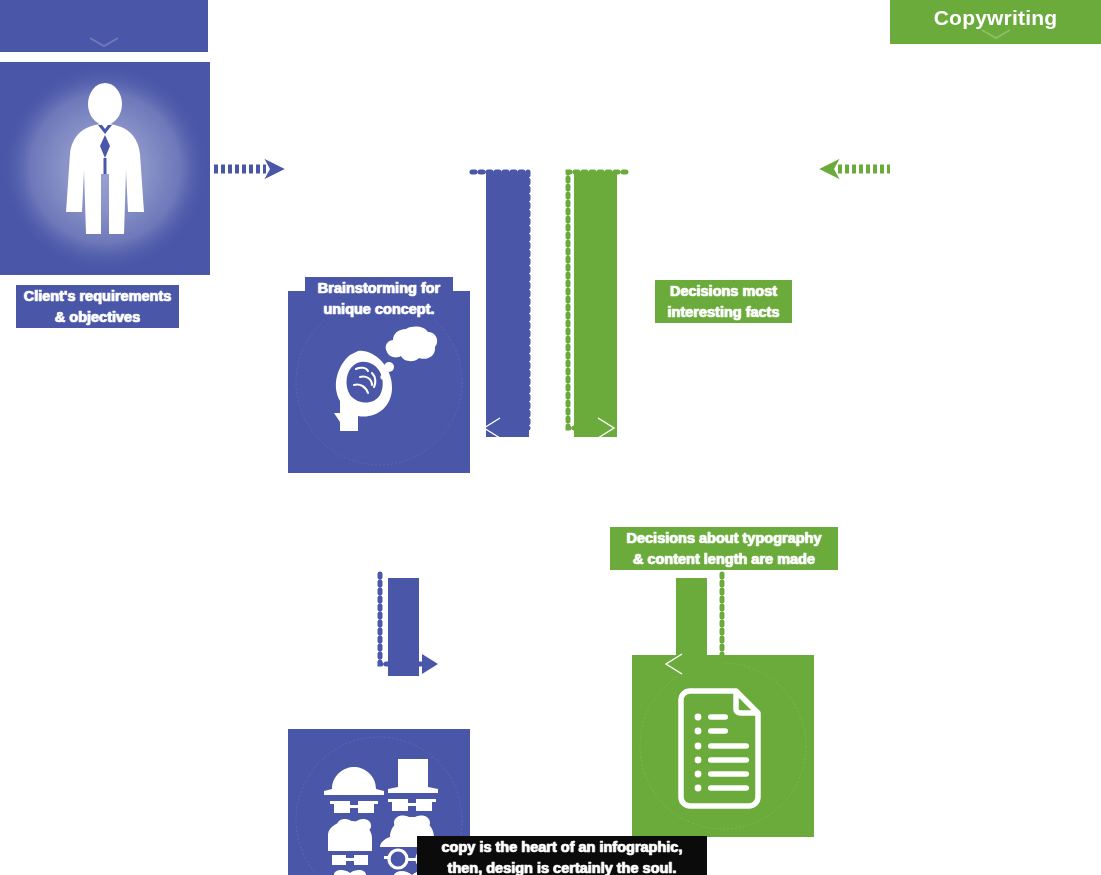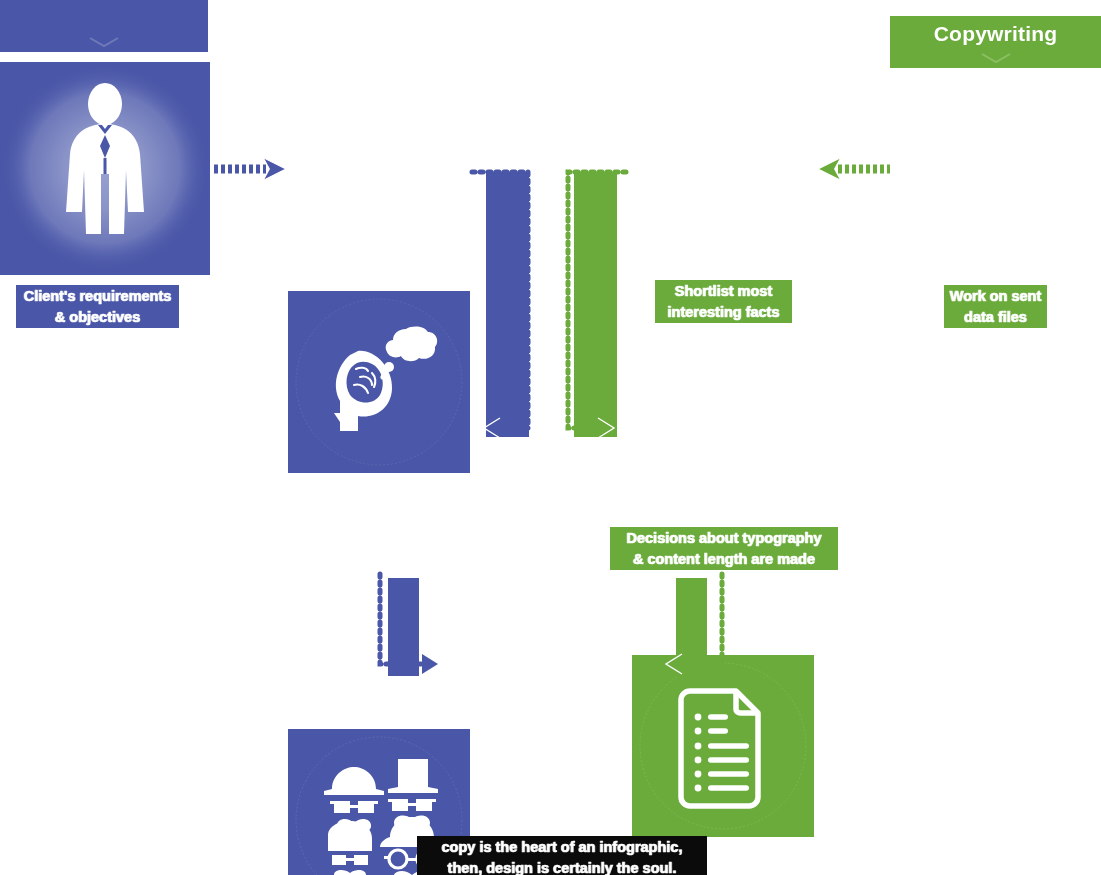--- a/index.html
+++ b/index.html
@@ -80,21 +80,21 @@
 <body>
 
 <div id="stage">
 
   <div class="abs header-banner" style="left:0; top:0; width:208px; height:52px; background:#4a57a8;">
     <svg class="chev" viewBox="0 0 34 12">
       <path d="M3 2 L17 10 L31 2" fill="none" stroke="#6f79b8" stroke-width="2"></path>
     </svg>
   </div>
 
-  <div class="abs header-banner" style="left:890px; top:16px; width:211px; height:52px; background:#6aab3c;">
+  <div class="abs header-banner" style="left:890px; top:0; width:211px; height:44px; background:#6aab3c;">
     <span>Copywriting</span>
     <svg class="chev" viewBox="0 0 34 12">
       <path d="M3 2 L17 10 L31 2" fill="none" stroke="#8cbf63" stroke-width="2"></path>
     </svg>
   </div>
 
   <div class="abs tile" style="left:0; top:62px; width:210px; height:213px; background:#4a57a8;">
     <svg viewBox="0 0 210 213">
       <defs>
         <radialGradient id="radBlue1" cx="50%" cy="50%" r="50%">
@@ -134,20 +134,22 @@
       <path d="M68 78 C 72 76 78 76 80 80 M 72 86 C 78 84 84 88 84 94 M 66 94 C 72 92 78 96 80 102
                M 84 82 C 88 86 88 92 86 96" fill="none" stroke="#ffffff" stroke-width="2.1" stroke-linecap="round"></path>
 
       <path d="M118 38 C 110 38 105 43 105 49 C 98 50 96 56 99 61 C 101 66 108 68 113 65
                C 116 71 126 72 131 67 C 139 70 148 65 147 56 C 152 50 148 41 140 41
                C 136 35 125 34 118 38 Z" fill="#ffffff"></path>
       <circle cx="101" cy="76" r="5" fill="#ffffff"></circle>
       <circle cx="95" cy="86" r="2.6" fill="#ffffff"></circle>
     </svg>
   </div>
+  <div class="caption blue" style="left:305px; top:277px; width:148px;">Brainstorming for
+unique concept.</div>
 
   <div class="abs tile" style="left:288px; top:334px; width:182px; height:182px; background:#4a57a8;">
     <svg viewBox="0 0 182 182">
       <circle cx="91" cy="91" r="83" fill="none" stroke="#5e6ab0" stroke-width="1" stroke-dasharray="2 2"></circle>
       <g fill="#ffffff">
 
         <path d="M44 60 C 44 46 56 38 66 38 C 76 38 88 46 88 60 L 96 62 L 96 66 L 36 66 L 36 62 Z"></path>
         <path d="M46 72 L62 72 L62 84 L46 84 Z M 70 72 L 86 72 L 86 84 L 70 84 Z
                  M 62 76 L 70 76 L 70 79 L 62 79 Z M 42 72 L 46 72 L 46 75 L 42 75 Z
                  M 86 72 L 90 72 L 90 75 L 86 75 Z"></path>
@@ -196,28 +198,26 @@
           <rect x="76" y="88.2" width="41" height="5.6" rx="2.8"></rect>
         <circle cx="66" cy="105" r="3.4"></circle>
           <rect x="76" y="102.2" width="41" height="5.6" rx="2.8"></rect>
         <circle cx="66" cy="119" r="3.4"></circle>
           <rect x="76" y="116.2" width="41" height="5.6" rx="2.8"></rect>
         <circle cx="66" cy="133" r="3.4"></circle>
           <rect x="76" y="130.2" width="41" height="5.6" rx="2.8"></rect>
       </g>
     </svg>
   </div>
-  <div class="caption green" style="left:655px; top:280px; width:137px;">Shortlist most
+  <div class="caption green" style="left:655px; top:280px; width:137px;">Decisions most
 interesting facts</div>
 
   <div class="caption green" style="left:610px; top:527px; width:228px;">Decisions about typography
 &amp; content length are made</div>
 
-  <div class="caption green" style="left:944px; top:285px; width:103px;">Work on sent
-data files</div>
 
   <div class="caption-lead" style="left:407px; top:838px;margin-left:48px;">If</div>
   <div class="caption dark" style="left:417px; top:836px; width:290px;">copy is the heart of an infographic,
 then, design is certainly the soul.</div>
 
   <svg class="conn" style="left:212px; top:152px; width:78px; height:34px;" viewBox="0 0 78 34">
     <line x1="2" y1="17" x2="54" y2="17" stroke="#4a57a8" stroke-width="9" stroke-dasharray="4 3"></line>
     <path d="M52 6 L 74 17 L 52 28 L 58 17 Z" fill="#4a57a8"></path>
     <path d="M52 6 L 74 17 L 52 28" fill="none" stroke="#ffffff" stroke-width="1.1"></path>
   </svg>

